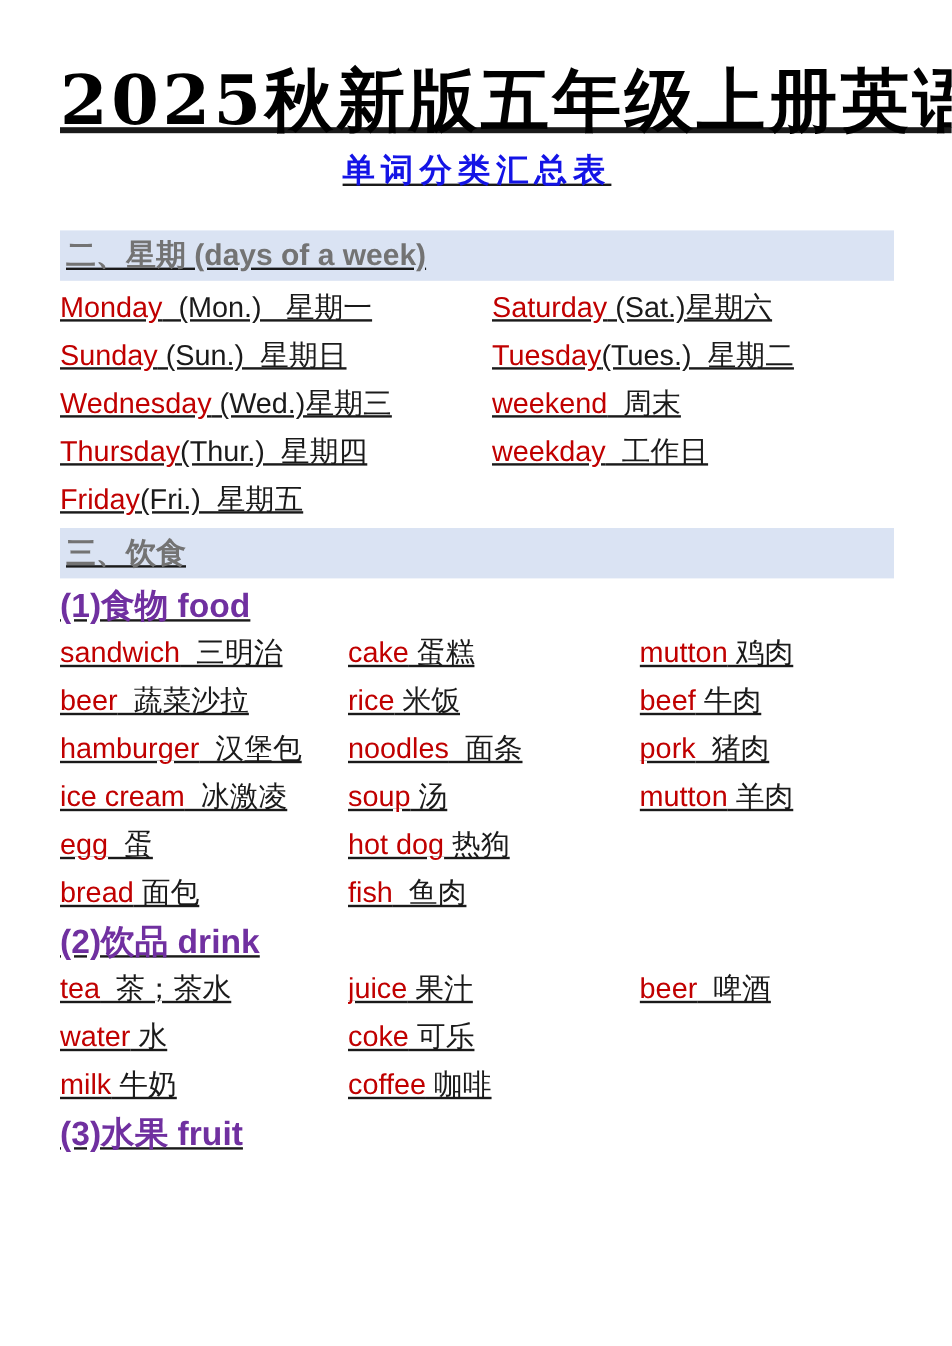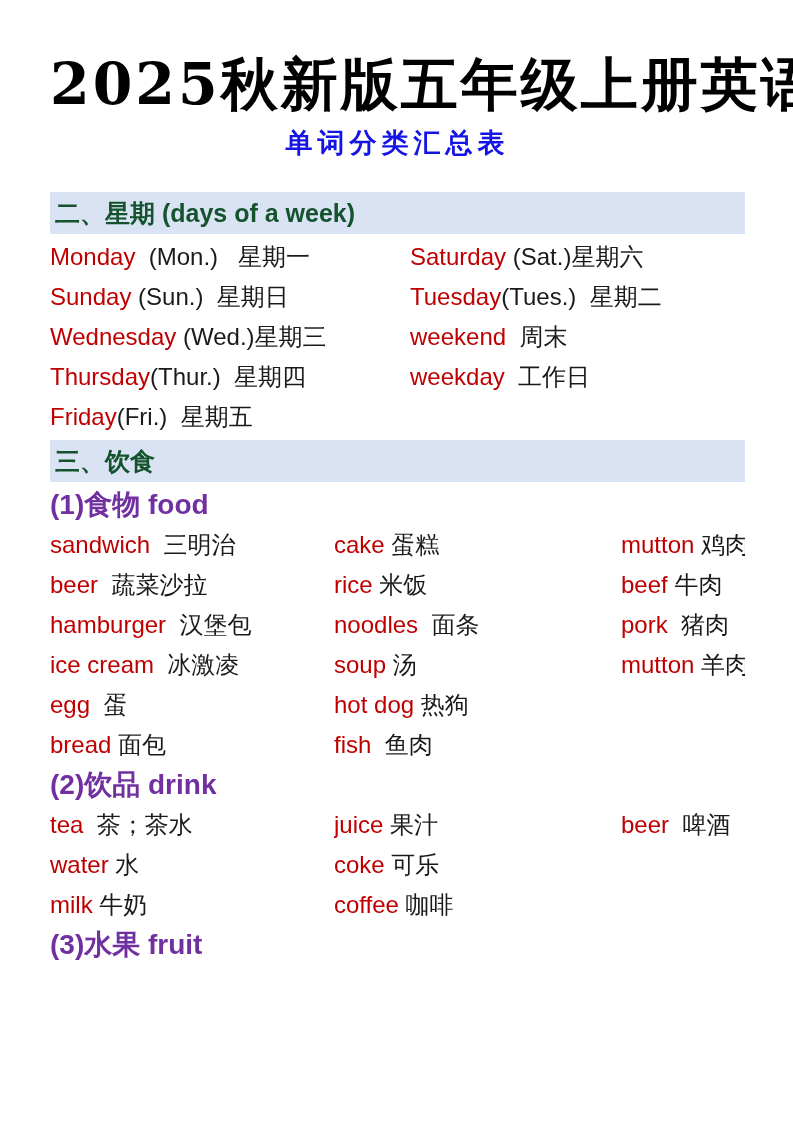--- a/index.html
+++ b/index.html
@@ -7,20 +7,21 @@
     width: 793px; height: 1122px;
     background: #ffffff;
     overflow: hidden;
     font-family: "Liberation Sans", sans-serif;
     color: var(--ink, #1a1a1a);
   }
   .page {
     box-sizing: border-box;
     width: 793px; height: 1024px;
     padding: 50px 48px 0 50px;
+    text-decoration: underline;
   }
   .title {
     margin: 0;
     font-size: 57px;
     line-height: 1.18;
     font-weight: 800;
     text-align: center;
     letter-spacing: 3px;
     color: #000000;
     font-family: "DejaVu Serif", "Liberation Serif", serif;
@@ -40,32 +41,32 @@
     margin-top: 32px;
     font-size: 24px;
   }
   .sec-header {
     background: var(--header-bg, #dae3f3);
     font-weight: bold;
     font-size: 25px;
     line-height: 42px;
     padding-left: 5px;
     margin: 3px 0;
-    color: #14532d;
+    color: #737373;
   }
   .subhead {
     color: var(--purple, #7030a0);
     font-weight: bold;
     font-size: 28px;
     line-height: 40px;
   }
   .row { display: grid; line-height: 40px; }
   .c3a { grid-template-columns: 250px 233px 1fr; }
   .c2  { grid-template-columns: 360px 1fr; }
-  .c3b { grid-template-columns: 240px 243px 1fr; gap: 44px; }
+  .c3b { grid-template-columns: 240px 243px 1fr; }
   .cell { overflow: hidden; white-space: nowrap; }
   .en { color: var(--red, #c00000); white-space: pre; }
   .zh { color: var(--ink, #1a1a1a); white-space: pre; }
 </style>
 </head>
 <body>
 
 <div class="page">
   <h1 class="title">2025秋新版五年级上册英语</h1>
   <h2 class="subtitle">单词分类汇总表</h2>

